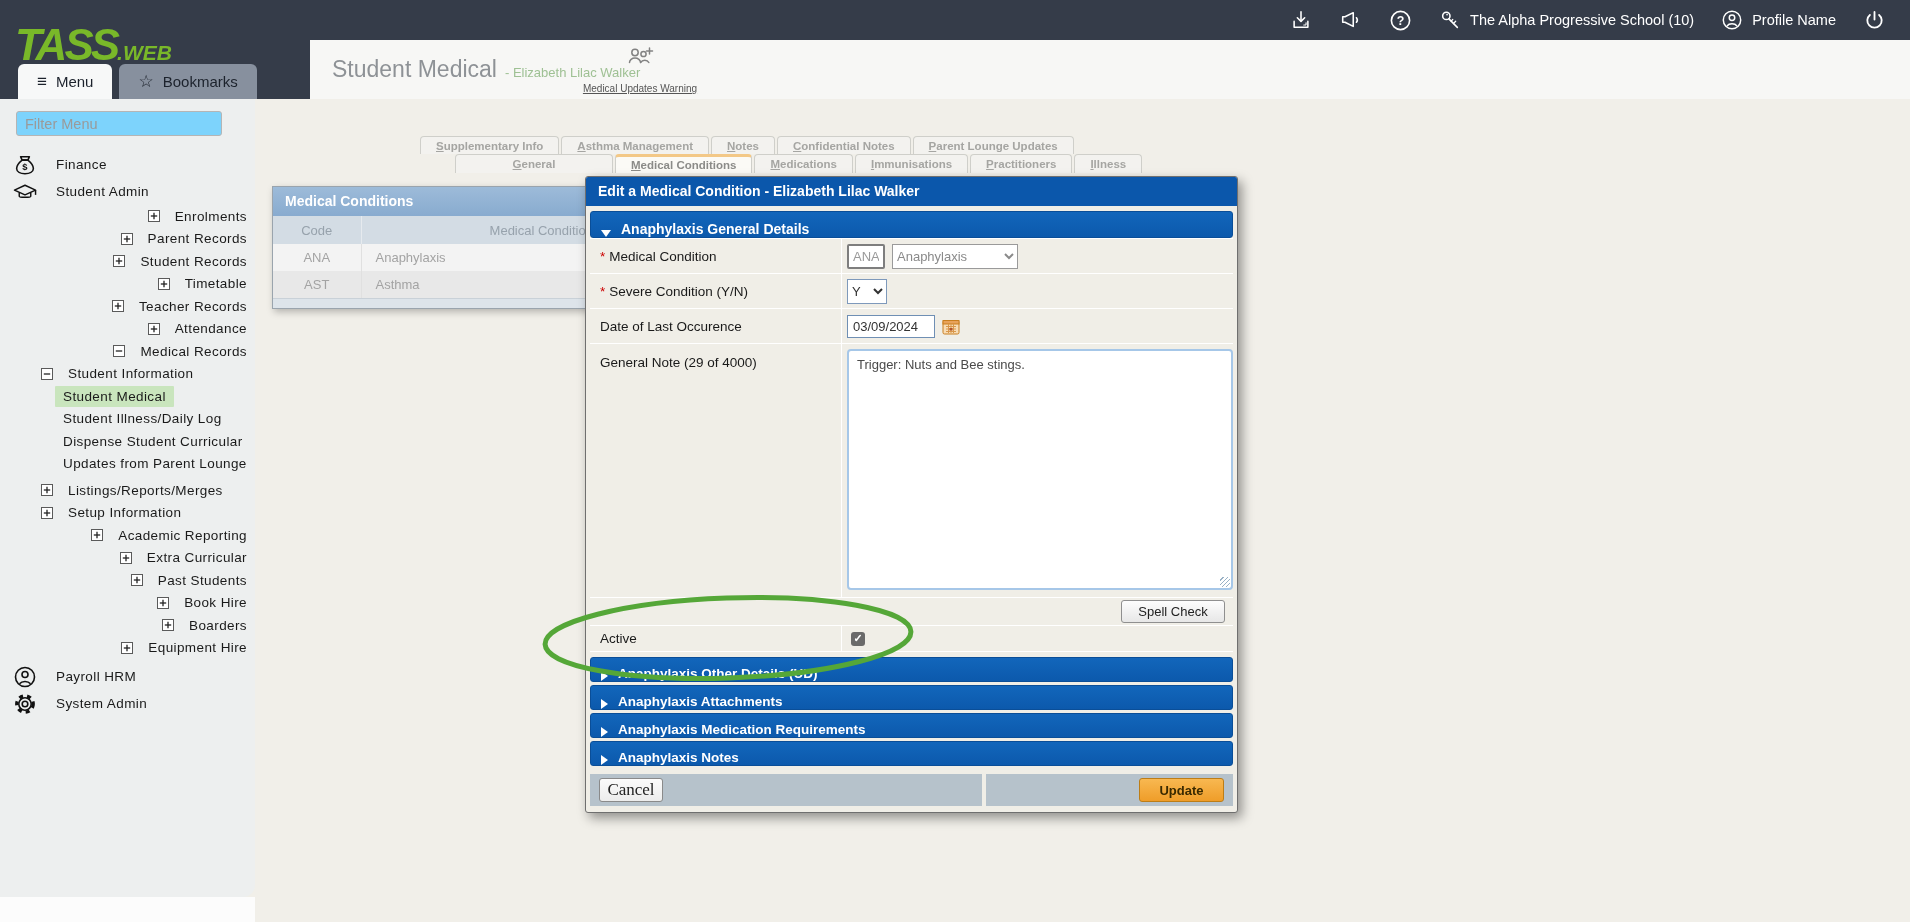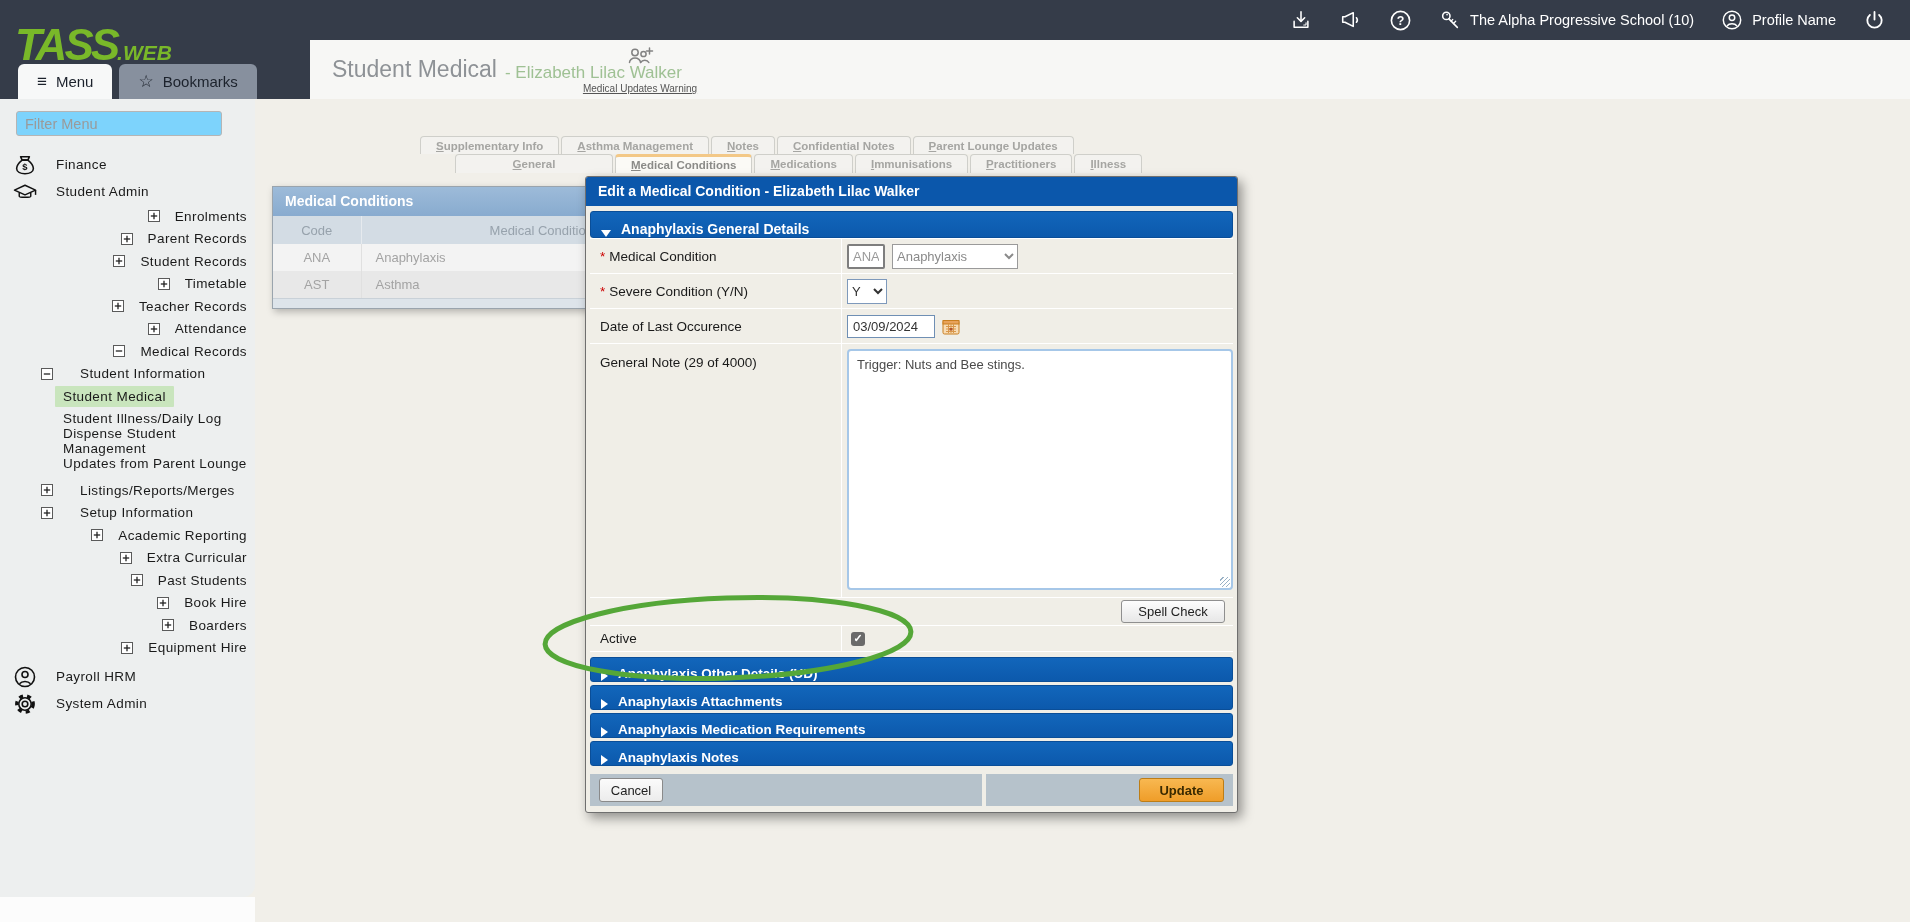--- a/index.html
+++ b/index.html
@@ -31,21 +31,21 @@
     font-size:15px; border-radius:6px 6px 0 0; background:#87909e; color:#1c222c; cursor:pointer;
   }
   .navtab.active { background:#f7f8f8; }
   .navtab .glyph { font-size:17px; }
   
   #pageheader {
     position:absolute; left:310px; top:40px; width:1600px; height:59px;
     background:#f7f7f5; display:flex; align-items:center; padding-left:22px;
   }
   #page-title { font-size:23px; color:#8e9296; }
-  #page-subtitle { font-size:17px; color:#9fc194; margin-left:8px; padding-top:6px; }
+  #page-subtitle { font-size:13px; color:#9fc194; margin-left:8px; padding-top:6px; }
   #warning-block {
     position:absolute; left:250px; top:6px; width:160px; height:48px;
     display:flex; flex-direction:column; align-items:center; justify-content:flex-start; cursor:pointer;
   }
   #warning-label { font-size:10px; color:#555; text-decoration:underline; margin-top:14px; white-space:nowrap; }
   
   #sidebar {
     position:absolute; left:0; top:99px; width:255px; height:798px;
     background:#edefef; z-index:4; border-bottom-right-radius:12px;
   }
@@ -53,21 +53,21 @@
   #filter-input {
     position:absolute; left:16px; top:12px; width:206px; height:25px;
     border:1px solid #b5b5b5; border-radius:3px; padding:0 8px;
     font-size:14.5px; font-family:"Liberation Sans",sans-serif; color:#333; background:#7dd3fc; outline:none;
   }
   #filter-input::placeholder { color:#9a9a9a; }
   #menu-items { position:absolute; top:52px; left:0; width:255px; font-size:13.5px; letter-spacing:0.4px; }
   .mi { display:flex; align-items:center; height:22.5px; cursor:pointer; }
   .mi.lvl0 { padding-left:13px; gap:11px; height:27px; }
   .mi.lvl1 { padding-left:27px; gap:7px;justify-content:flex-end; }
-  .mi.lvl2 { padding-left:41px; gap:19px; }
+  .mi.lvl2 { padding-left:41px; gap:7px; }
   .mi.lvl3 { padding-left:55px; }
   .mi.gap-before { margin-top:4px; }
   .mi .lbl { padding:3px 8px; border-radius:1px; }
   .mi .lbl.selected { background:#c9e5bd; }
   .mi-icon { display:flex; align-items:center; width:24px; justify-content:center; }
   .expander { display:flex; align-items:center; }
   
   .tabrow { position:absolute; display:flex; align-items:flex-end; z-index:1; }
   #tabs-row1 { left:420px; top:136px; }
   #tabs-row2 { left:455px; top:154px; }
@@ -164,22 +164,22 @@
     width:14px; height:14px; background:#6a6a6a; border-radius:3px; margin-left:4px;
     color:#fff; font-size:11px; font-weight:bold; display:flex; align-items:center; justify-content:center; cursor:pointer;
   }
   #collapsed-sections { margin-top:5px; }
   #modal-footer { display:flex; gap:4px; margin-top:8px; }
   .footer-bar { height:32px; background:#b6c2cb; display:flex; align-items:center; }
   #footer-left { width:392px; padding-left:9px; flex-shrink:0; }
   #footer-right { flex:1; justify-content:flex-end; padding-right:9px; }
   #cancel-btn {
     width:64px; height:24px; background:linear-gradient(#fbfbfb,#ececec);
-    border:1px solid #8a8a8a; border-radius:3px; font-size:13px; color:#222;
-    font-family:Liberation Sans, sans-serif; cursor:pointer;
+    border:1px solid #8a8a8a; border-radius:3px; font-size:17px; color:#222;
+    font-family:Liberation Serif, serif; cursor:pointer;
   }
   #update-btn {
     width:85px; height:24px; background:linear-gradient(#f8b851,#ef9d29);
     border:1px solid #bd7d16; border-radius:3px; font-size:13px; font-weight:bold; color:#3a2a00;
     font-family:"Liberation Sans",sans-serif; cursor:pointer;
   }
   
   #annotation { position:absolute; left:540px; top:594px; width:382px; height:92px; z-index:10; pointer-events:none; overflow:visible; }
 </style>
 </head>
@@ -373,21 +373,21 @@
           </span>
           <span class="lbl">Student Information</span>
         </div>
         <div class="mi lvl3">
           <span class="lbl selected">Student Medical</span>
         </div>
         <div class="mi lvl3">
           <span class="lbl">Student Illness/Daily Log</span>
         </div>
         <div class="mi lvl3">
-          <span class="lbl">Dispense Student Management</span>
+          <span class="lbl">Dispense Student Curricular</span>
         </div>
         <div class="mi lvl3">
           <span class="lbl">Updates from Parent Lounge</span>
         </div>
         <div class="mi lvl2 gap-before">
           <span class="expander">
             <svg width="12" height="12" viewBox="0 0 12 12">
               <rect x="0.5" y="0.5" width="11" height="11" fill="#fff" stroke="#5a5a5a"></rect>
               <line x1="2.8" y1="6" x2="9.2" y2="6" stroke="#222" stroke-width="1.3"></line>
               <line x1="6" y1="2.8" x2="6" y2="9.2" stroke="#222" stroke-width="1.3"></line>

